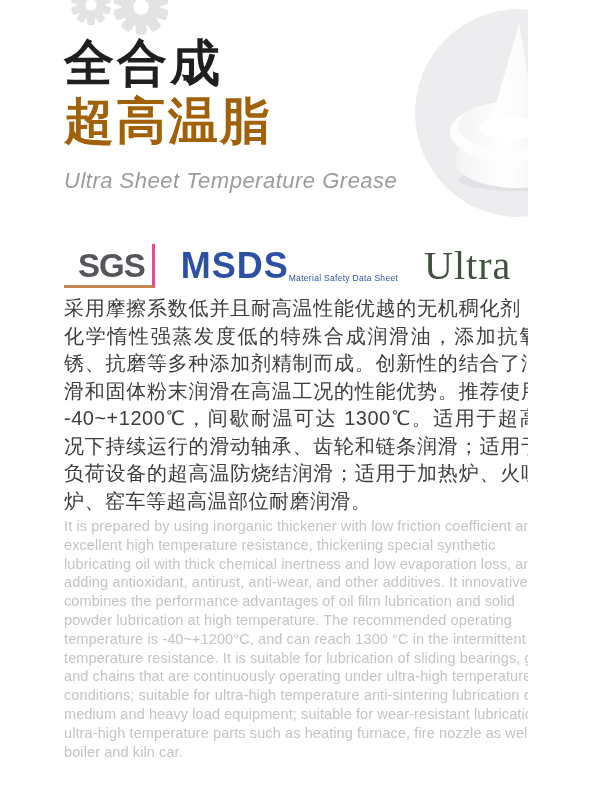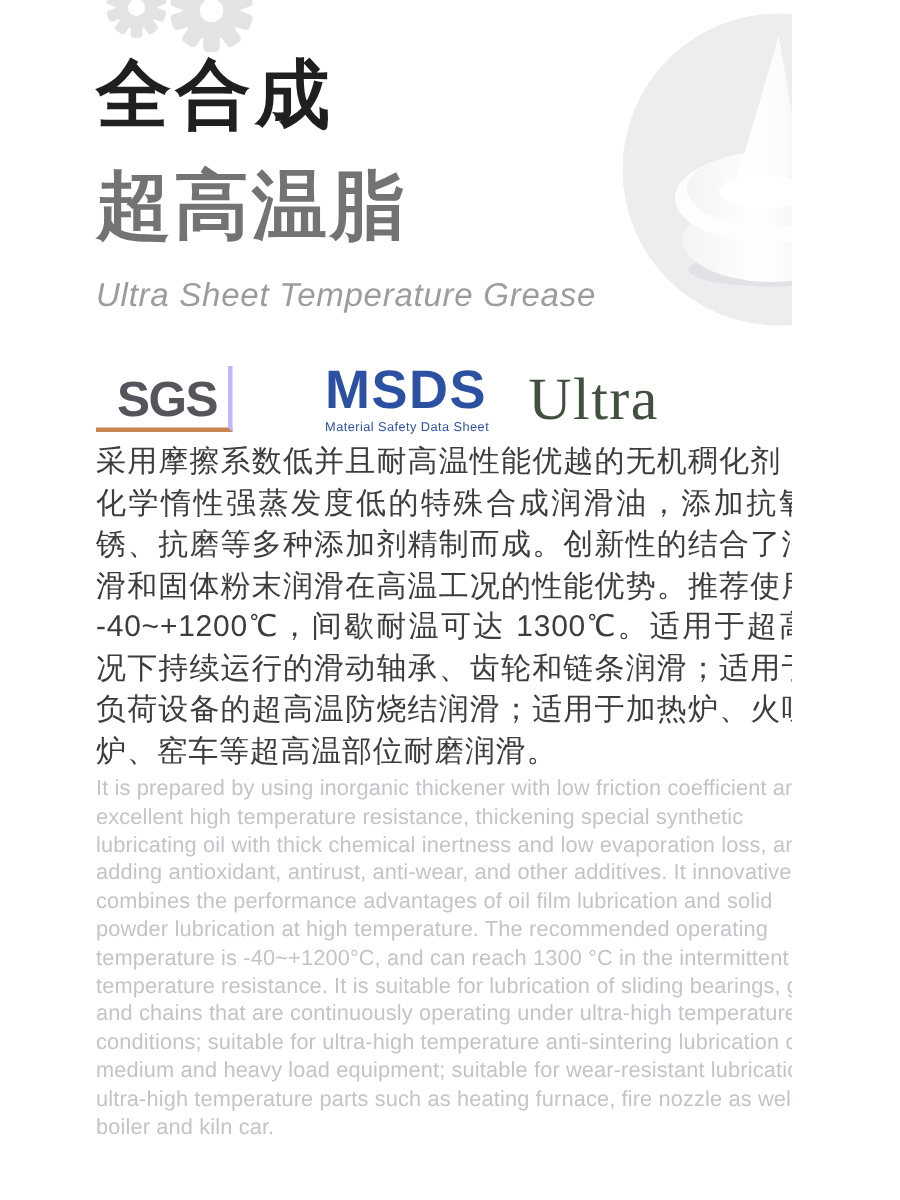--- a/index.html
+++ b/index.html
@@ -21,49 +21,49 @@
   
   .product-visual { position: absolute; left: 415px; top: 8px; width: 208px; height: 210px; }
 
   
   .title-block { position: absolute; left: 64px; top: 34px; }
   .title-zh-1 {
     font-size: 50px; line-height: 58px; color: #1f1f1f;
     font-weight: 600; letter-spacing: 3px;
   }
   .title-zh-2 {
-    font-size: 50px; line-height: 58px; color: #737373;
-    font-weight: 800; letter-spacing: 2px; margin-top: 16px;
+    font-size: 50px; line-height: 58px; color: #a16207;
+    font-weight: 800; letter-spacing: 2px;
   }
   .subtitle {
     margin-top: 14px;
     font-style: italic;
     color: #9c9c9c;
     font-size: 22px;
     line-height: 33px;
     letter-spacing: 0.5px;
   }
 
   
   .cert-row {
     position: absolute; left: 64px; top: 240px;
     display: flex; align-items: center; gap: 26px; height: 52px;
   }
   .sgs-logo {
     height: 44px;
     border-bottom: 3px solid #c9854f;
-    border-right: 3px solid #c4b5fd;
+    border-right: 3px solid #ec4899;
     padding: 0 7px 1px 14px;
     display: flex; align-items: flex-end;
   }
   .sgs-text {
     font-weight: bold; font-size: 33px; line-height: 36px;
     color: #55565c; letter-spacing: -1px;
   }
-  .msds-logo { display: flex; flex-direction: column; align-items: flex-start; margin-left: 36px; }
+  .msds-logo { display: flex; flex-direction: row; align-items: flex-end; }
   .msds-text {
     font-weight: bold; font-size: 36px; line-height: 34px;
     color: #2c51a3; letter-spacing: 1px;
   }
   .msds-subtext {
     font-size: 8.5px; color: #2c51a3; letter-spacing: 0.3px; margin-top: 2px;
     font-weight: normal;
   }
   .rohs-logo {
     font-family: "Liberation Serif", serif;

